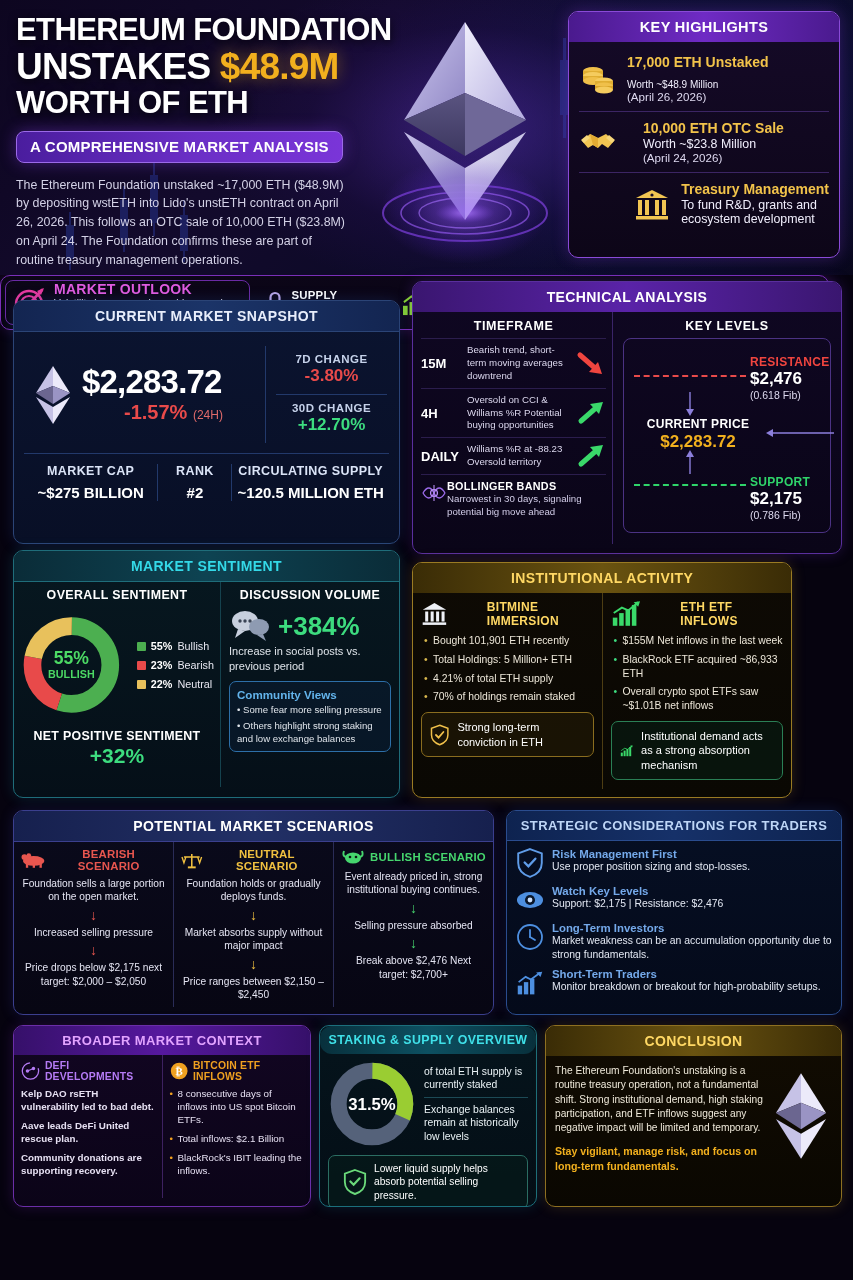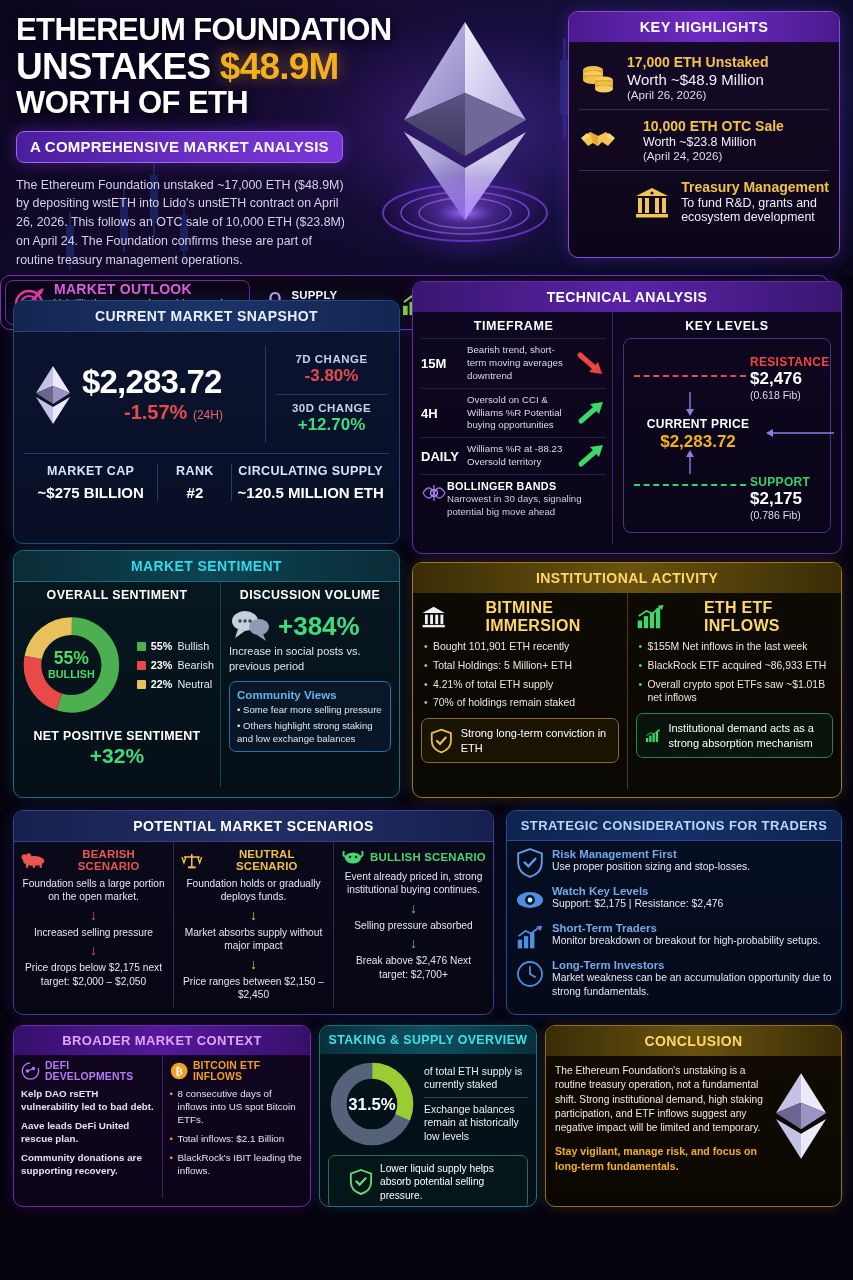--- a/index.html
+++ b/index.html
@@ -110,29 +110,29 @@
   .net-lbl { text-align: center; font-size: 12.4px; font-weight: 700; color: #fff; margin-top: 5px; letter-spacing: .3px; }
   .net-val { text-align: center; font-size: 21px; font-weight: 700; color: #3ddc7f; margin-top: 1px; }
   .dv-row { display: flex; align-items: flex-end; gap: 7px; margin-top: 2px; }
   .dv-pct { font-size: 26px; font-weight: 700; color: #3ddc7f; }
   .dv-txt { font-size: 11px; line-height: 1.38; color: #dfe4ea; margin-top: 2px; }
   .cv-box { margin-top: 7px; border: 1px solid #2d6fa8; border-radius: 7px; padding: 6px 7px; background: rgba(10,30,55,.45); }
   .cv-title { font-size: 11.6px; font-weight: 700; color: #63b4ec; }
   .cv-li { font-size: 9.6px; line-height: 1.32; color: #dfe4ea; margin-top: 3px; }
 
   
-  #institutional { left: 412px; top: 562px; width: 430px; height: 236px;
+  #institutional { left: 412px; top: 562px; width: 380px; height: 236px;
     background: linear-gradient(180deg, #0e0a04 0%, #0a0803 100%);
     border: 1px solid #9a7b23; box-shadow: 0 0 14px rgba(190,150,40,.22); }
   #institutional .panel-head { background: linear-gradient(90deg, #3a2c06, #6a5310, #3a2c06); color: #ffd864; }
   .ia-cols { display: flex; height: 196px; }
   .ia-col { flex: 1; padding: 6px 8px; }
   .ia-col + .ia-col { border-left: 1px solid #4d3d13; }
   .ia-head { display: flex; align-items: center; gap: 7px; margin-bottom: 5px; }
-  .ia-title { font-size: 16px; font-weight: 700; color: #ffd864; letter-spacing: .3px; padding-left: 32px; }
+  .ia-title { font-size: 12px; font-weight: 700; color: #ffd864; letter-spacing: .3px; padding-left: 32px; }
   .ia-li { font-size: 10.4px; line-height: 1.33; color: #ece6d8; margin: 5px 0 0 3px; padding-left: 9px; position: relative; }
   .ia-li::before { content: "•"; position: absolute; left: 0; color: #d9b84e; }
   .ia-li.g::before { color: #3ddc7f; }
   .ia-callout { margin-top: 8px; border: 1px solid #8a6d1f; border-radius: 7px; padding: 7px 8px;
     display: flex; align-items: center; gap: 8px; background: rgba(40,30,5,.5); }
   .ia-callout.green { border-color: #2a7f55; background: rgba(6,32,22,.5); }
   .ia-ct { font-size: 11px; line-height: 1.3; color: #fff; font-weight: 400; }
 
   
   #scenarios { left: 13px; top: 810px; width: 481px; height: 205px;
@@ -167,25 +167,25 @@
   .bm-head { display: flex; align-items: center; gap: 5px; margin-bottom: 5px; }
   .bm-title { font-size: 10.4px; font-weight: 700; letter-spacing: .2px; }
   .bm-p { font-size: 9.8px; line-height: 1.32; color: #e6e0f2; margin-top: 6px; font-weight: bold; }
   .bm-li { font-size: 9.8px; line-height: 1.32; color: #e6e0f2; margin-top: 6px; padding-left: 8px; position: relative; }
   .bm-li::before { content: "•"; position: absolute; left: 0; color: #f0a020; }
 
   
   #staking { left: 319px; top: 1025px; width: 218px; height: 182px;
     background: linear-gradient(180deg, #05141c 0%, #040e16 100%);
     border: 1px solid #1b6f7c; box-shadow: 0 0 14px rgba(30,160,180,.18); }
-  #staking .panel-head { background: linear-gradient(90deg, #08303c, #0d5061, #08303c); color: #3fe0e8; font-size: 12.4px; }
+  #staking .panel-head { background: linear-gradient(90deg, #08303c, #0d5061, #08303c); color: #3fe0e8; font-size: 12.4px; border-radius: 12px; }
   .sk-row { display: flex; align-items: center; gap: 8px; padding: 6px 8px 0; }
   .sk-t1 { font-size: 10.4px; line-height: 1.3; color: #eaf2f5; }
   .sk-div { border-top: 1px solid #1c4a56; margin: 5px 0; }
-  .sk-callout { margin: 7px 8px 0; border: 1px solid #2b6d62; border-radius: 7px; padding: 6px 20px;
+  .sk-callout { margin: 7px 8px 0; border: 1px solid #2b6d62; border-radius: 7px; padding: 6px 14px;
     display: flex; align-items: center; gap: 7px; background: rgba(6,30,26,.5); }
   .sk-ct { font-size: 10.2px; line-height: 1.3; color: #fff; }
 
   
   #conclusion { left: 545px; top: 1025px; width: 297px; height: 182px;
     background: linear-gradient(180deg, #120c02 0%, #0a0701 100%);
     border: 1px solid #8e7021; box-shadow: 0 0 14px rgba(190,150,40,.2); }
   #conclusion .panel-head { background: linear-gradient(90deg, #3a2c06, #6a5310, #3a2c06); color: #ffd864; }
   .cl-body { display: flex; padding: 8px 9px 0; }
   .cl-text { flex: 1; }
@@ -301,21 +301,21 @@
               <rect x="4" y="16" width="20" height="5" fill="#e0ae32"></rect>
             <ellipse cx="14" cy="21" rx="10" ry="4" fill="#f0c04a"></ellipse>
             <ellipse cx="25" cy="21" rx="9" ry="3.5" fill="#f5cc5e"></ellipse>
               <rect x="16" y="21" width="18" height="5" fill="#e0ae32"></rect>
             <ellipse cx="25" cy="26" rx="9" ry="3.5" fill="#f0c04a"></ellipse>
               <rect x="16" y="26" width="18" height="4" fill="#d9a528"></rect>
             <ellipse cx="25" cy="30" rx="9" ry="3.5" fill="#f5cc5e"></ellipse>
           </svg>
           <div>
             <div style="font-size:14px;font-weight:700;color:#f2c34a;">17,000 ETH Unstaked</div>
-            <div style="font-size:15px;color:#f0eefc;margin-top:1px;">Worth ~$48.9 Million</div>
+            <div style="font-size:10px;color:#f0eefc;margin-top:9px;">Worth ~$48.9 Million</div>
             <div style="font-size:11.6px;color:#ded9f0;">(April 26, 2026)</div>
           </div>
         </div>
         <div style="height:1px;background:#3c2564;"></div>
         <div style="display:flex;align-items:center;gap:26px;padding:8px 0;">
           <svg width="38" height="38" viewBox="0 0 38 38">
             <path d="M3 18 L11 11 L19 15 L27 11 L35 18 L29 25 L23 21 L19 25 L14 22 L9 25 Z" fill="#f2c552"></path>
             <path d="M11 11 L19 15 L19 25 L14 22 Z" fill="#e3ab33"></path>
             <path d="M2 17 L8 12 L11 15 L5 20 Z" fill="#f7d77a"></path>
             <path d="M36 17 L30 12 L27 15 L33 20 Z" fill="#f7d77a"></path>
@@ -663,41 +663,41 @@
           <ellipse cx="15" cy="11" rx="14" ry="8.5" fill="#4d8fe0"></ellipse>
           <circle cx="15" cy="11" r="5.4" fill="#0a1628"></circle>
             <circle cx="15" cy="11" r="2.6" fill="#cfe3ff"></circle>
         </svg>
         <div>
             <div class="st-title">Watch Key Levels</div>
              <div class="st-sub">Support: $2,175   |   Resistance: $2,476</div>
           </div>
       </div>
       <div class="st-row">
+        <svg width="28" height="30" viewBox="0 0 28 28" style="flex:0 0 28px;">
+          <circle cx="14" cy="14" r="12" fill="none" stroke="#4d8fe0" stroke-width="1.8"></circle>
+          <line x1="14" y1="14" x2="14" y2="7" stroke="#4d8fe0" stroke-width="1.8" stroke-linecap="round"></line>
+          <line x1="14" y1="14" x2="19" y2="17" stroke="#4d8fe0" stroke-width="1.8" stroke-linecap="round"></line>
+        </svg>
+        <div>
+            <div class="st-title">Long-Term Investors</div>
+             <div class="st-sub">Market weakness can be an accumulation opportunity due to strong fundamentals.</div>
+          </div>
+      </div>
+      <div class="st-row">
         <svg width="28" height="30" viewBox="0 0 32 28" style="flex:0 0 28px;">
           <rect x="2" y="17" width="5" height="10" fill="#4d8fe0"></rect>
             <rect x="9" y="13" width="5" height="14" fill="#4d8fe0"></rect>
           <rect x="16" y="9" width="5" height="18" fill="#4d8fe0"></rect>
           <path d="M3 13 L11 7 L17 10 L28 2" stroke="#4d8fe0" stroke-width="2" fill="none"></path>
           <polygon points="30,1 23,2 28,7" fill="#4d8fe0"></polygon>
         </svg>
         <div>
             <div class="st-title">Short-Term Traders</div>
              <div class="st-sub">Monitor breakdown or breakout for high-probability setups.</div>
-          </div>
-      </div>
-      <div class="st-row">
-        <svg width="28" height="30" viewBox="0 0 28 28" style="flex:0 0 28px;">
-          <circle cx="14" cy="14" r="12" fill="none" stroke="#4d8fe0" stroke-width="1.8"></circle>
-          <line x1="14" y1="14" x2="14" y2="7" stroke="#4d8fe0" stroke-width="1.8" stroke-linecap="round"></line>
-          <line x1="14" y1="14" x2="19" y2="17" stroke="#4d8fe0" stroke-width="1.8" stroke-linecap="round"></line>
-        </svg>
-        <div>
-            <div class="st-title">Long-Term Investors</div>
-             <div class="st-sub">Market weakness can be an accumulation opportunity due to strong fundamentals.</div>
           </div>
       </div>
     </div>
   </div>
 
   <div class="panel" id="broader">
     <div class="panel-head" style="font-size:13px;">BROADER MARKET CONTEXT</div>
     <div class="bm-cols">
       <div class="bm-col">
         <div class="bm-head">

